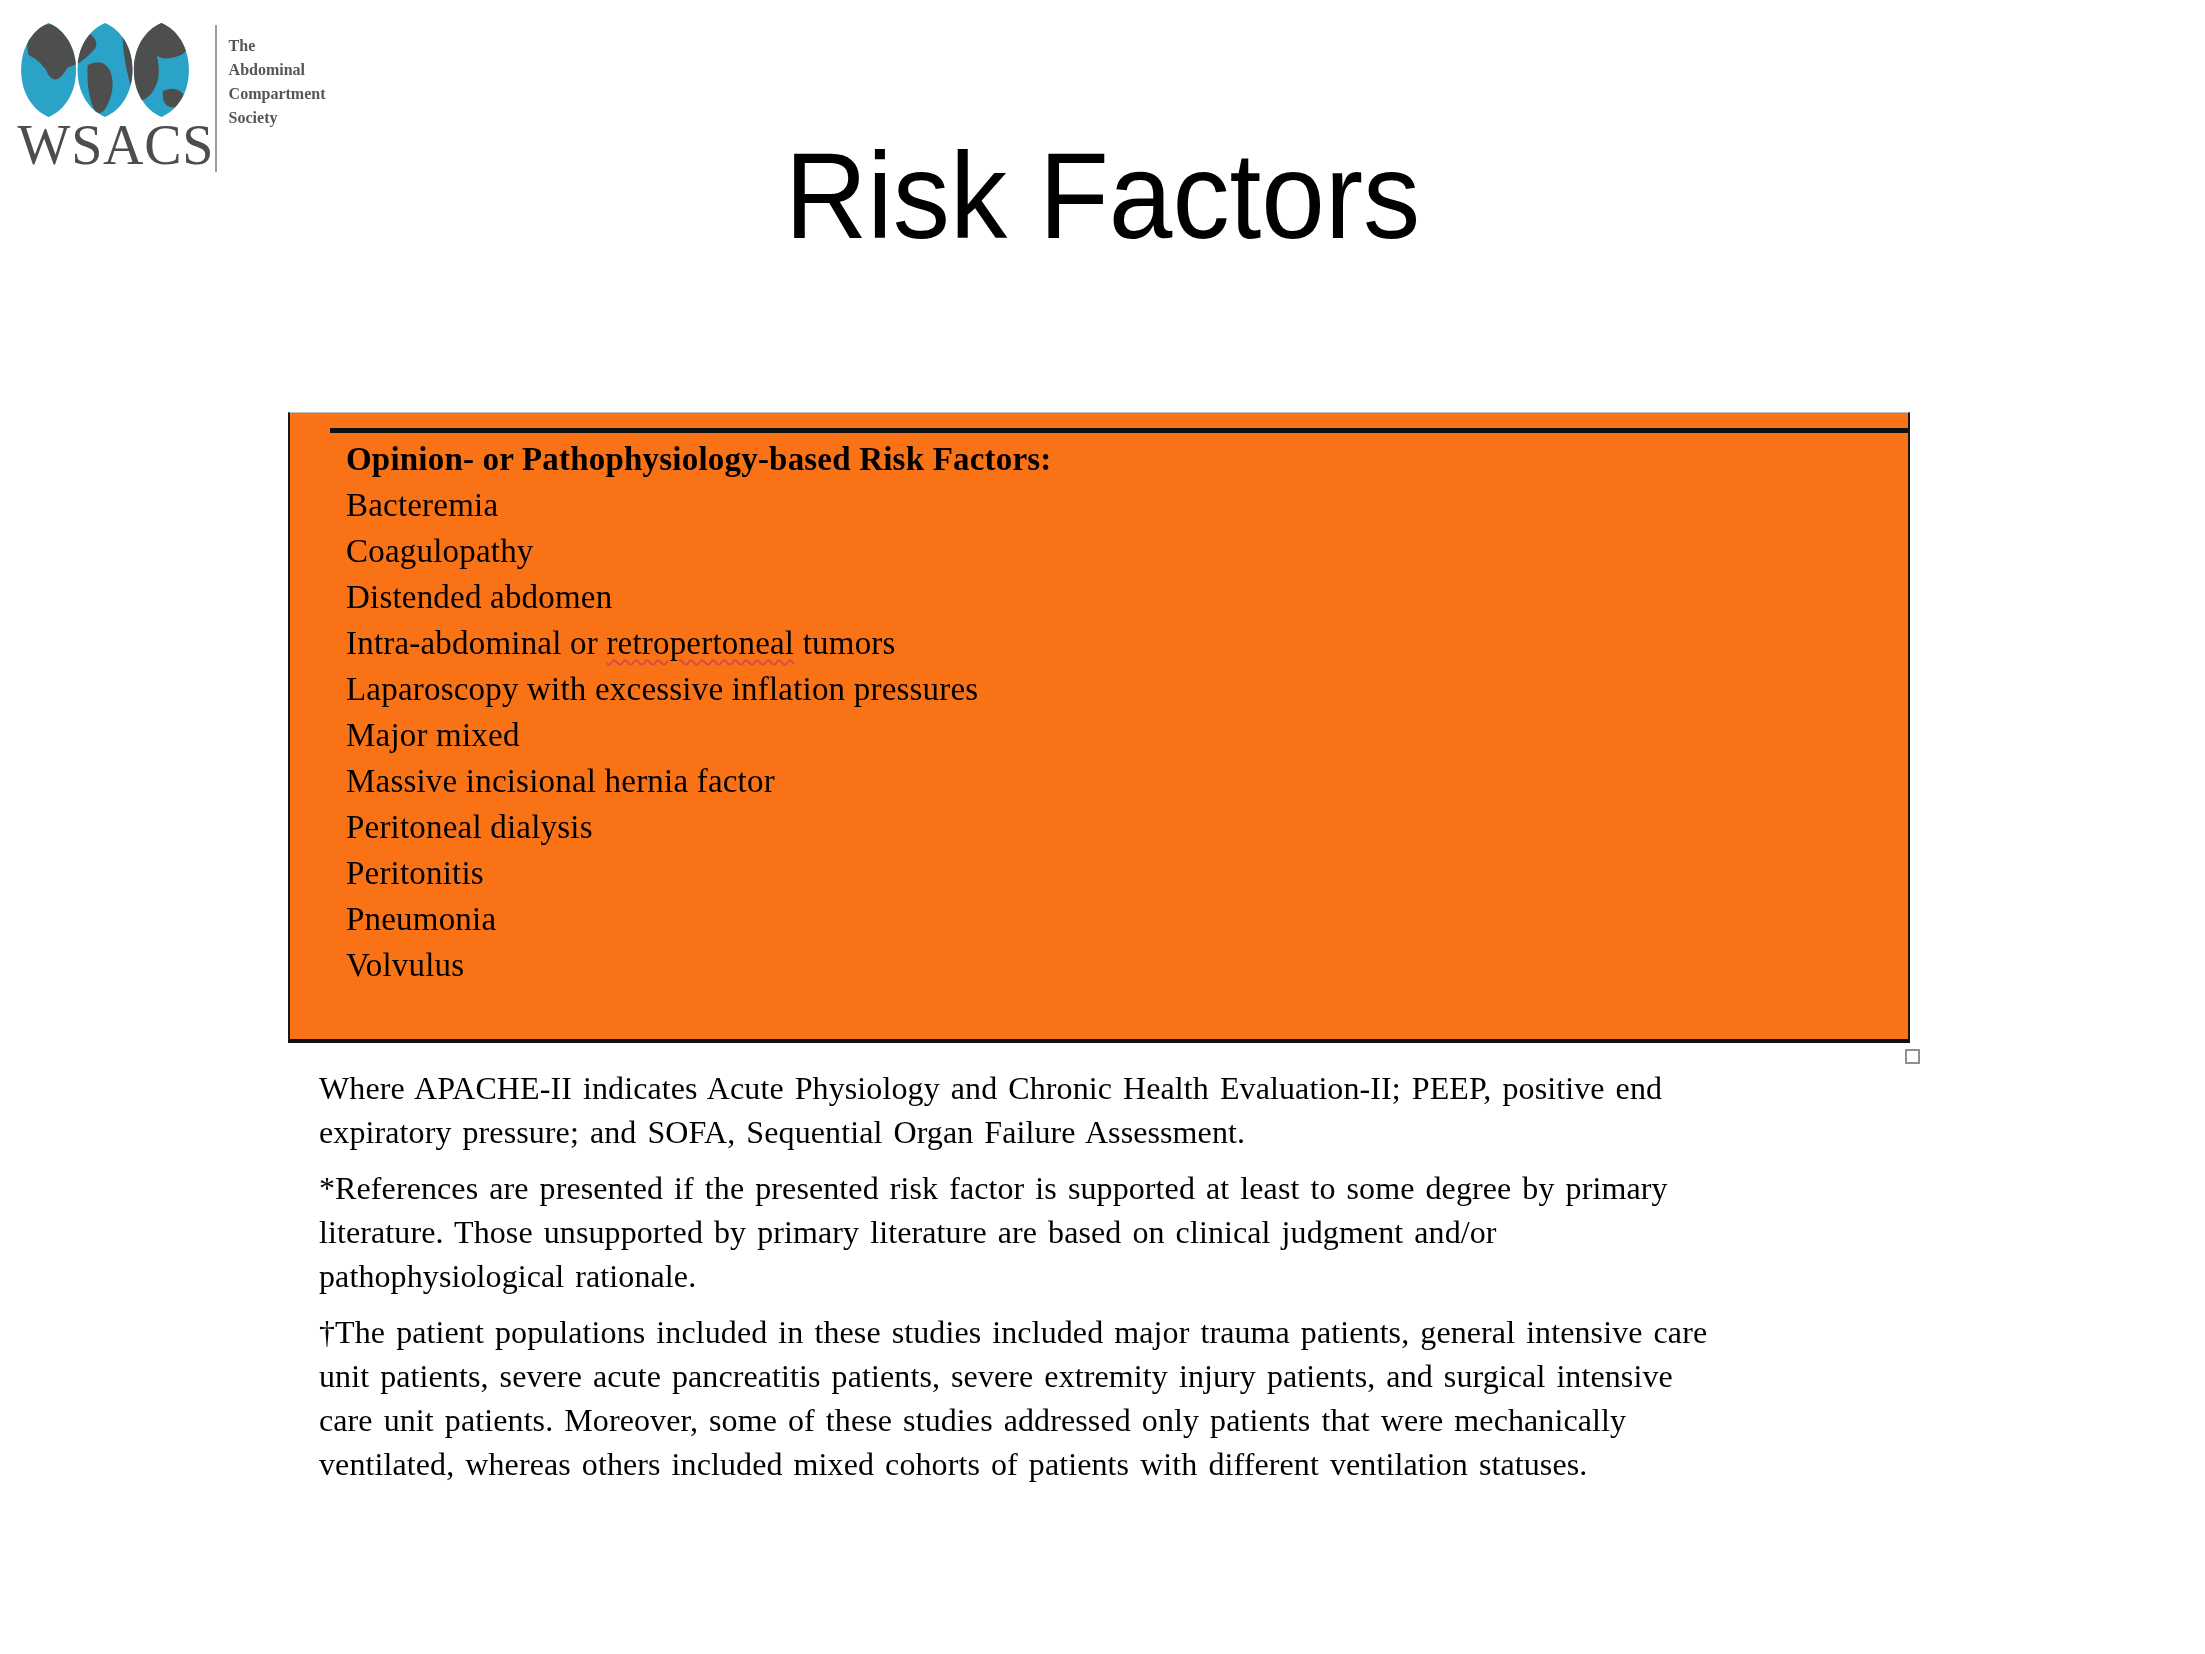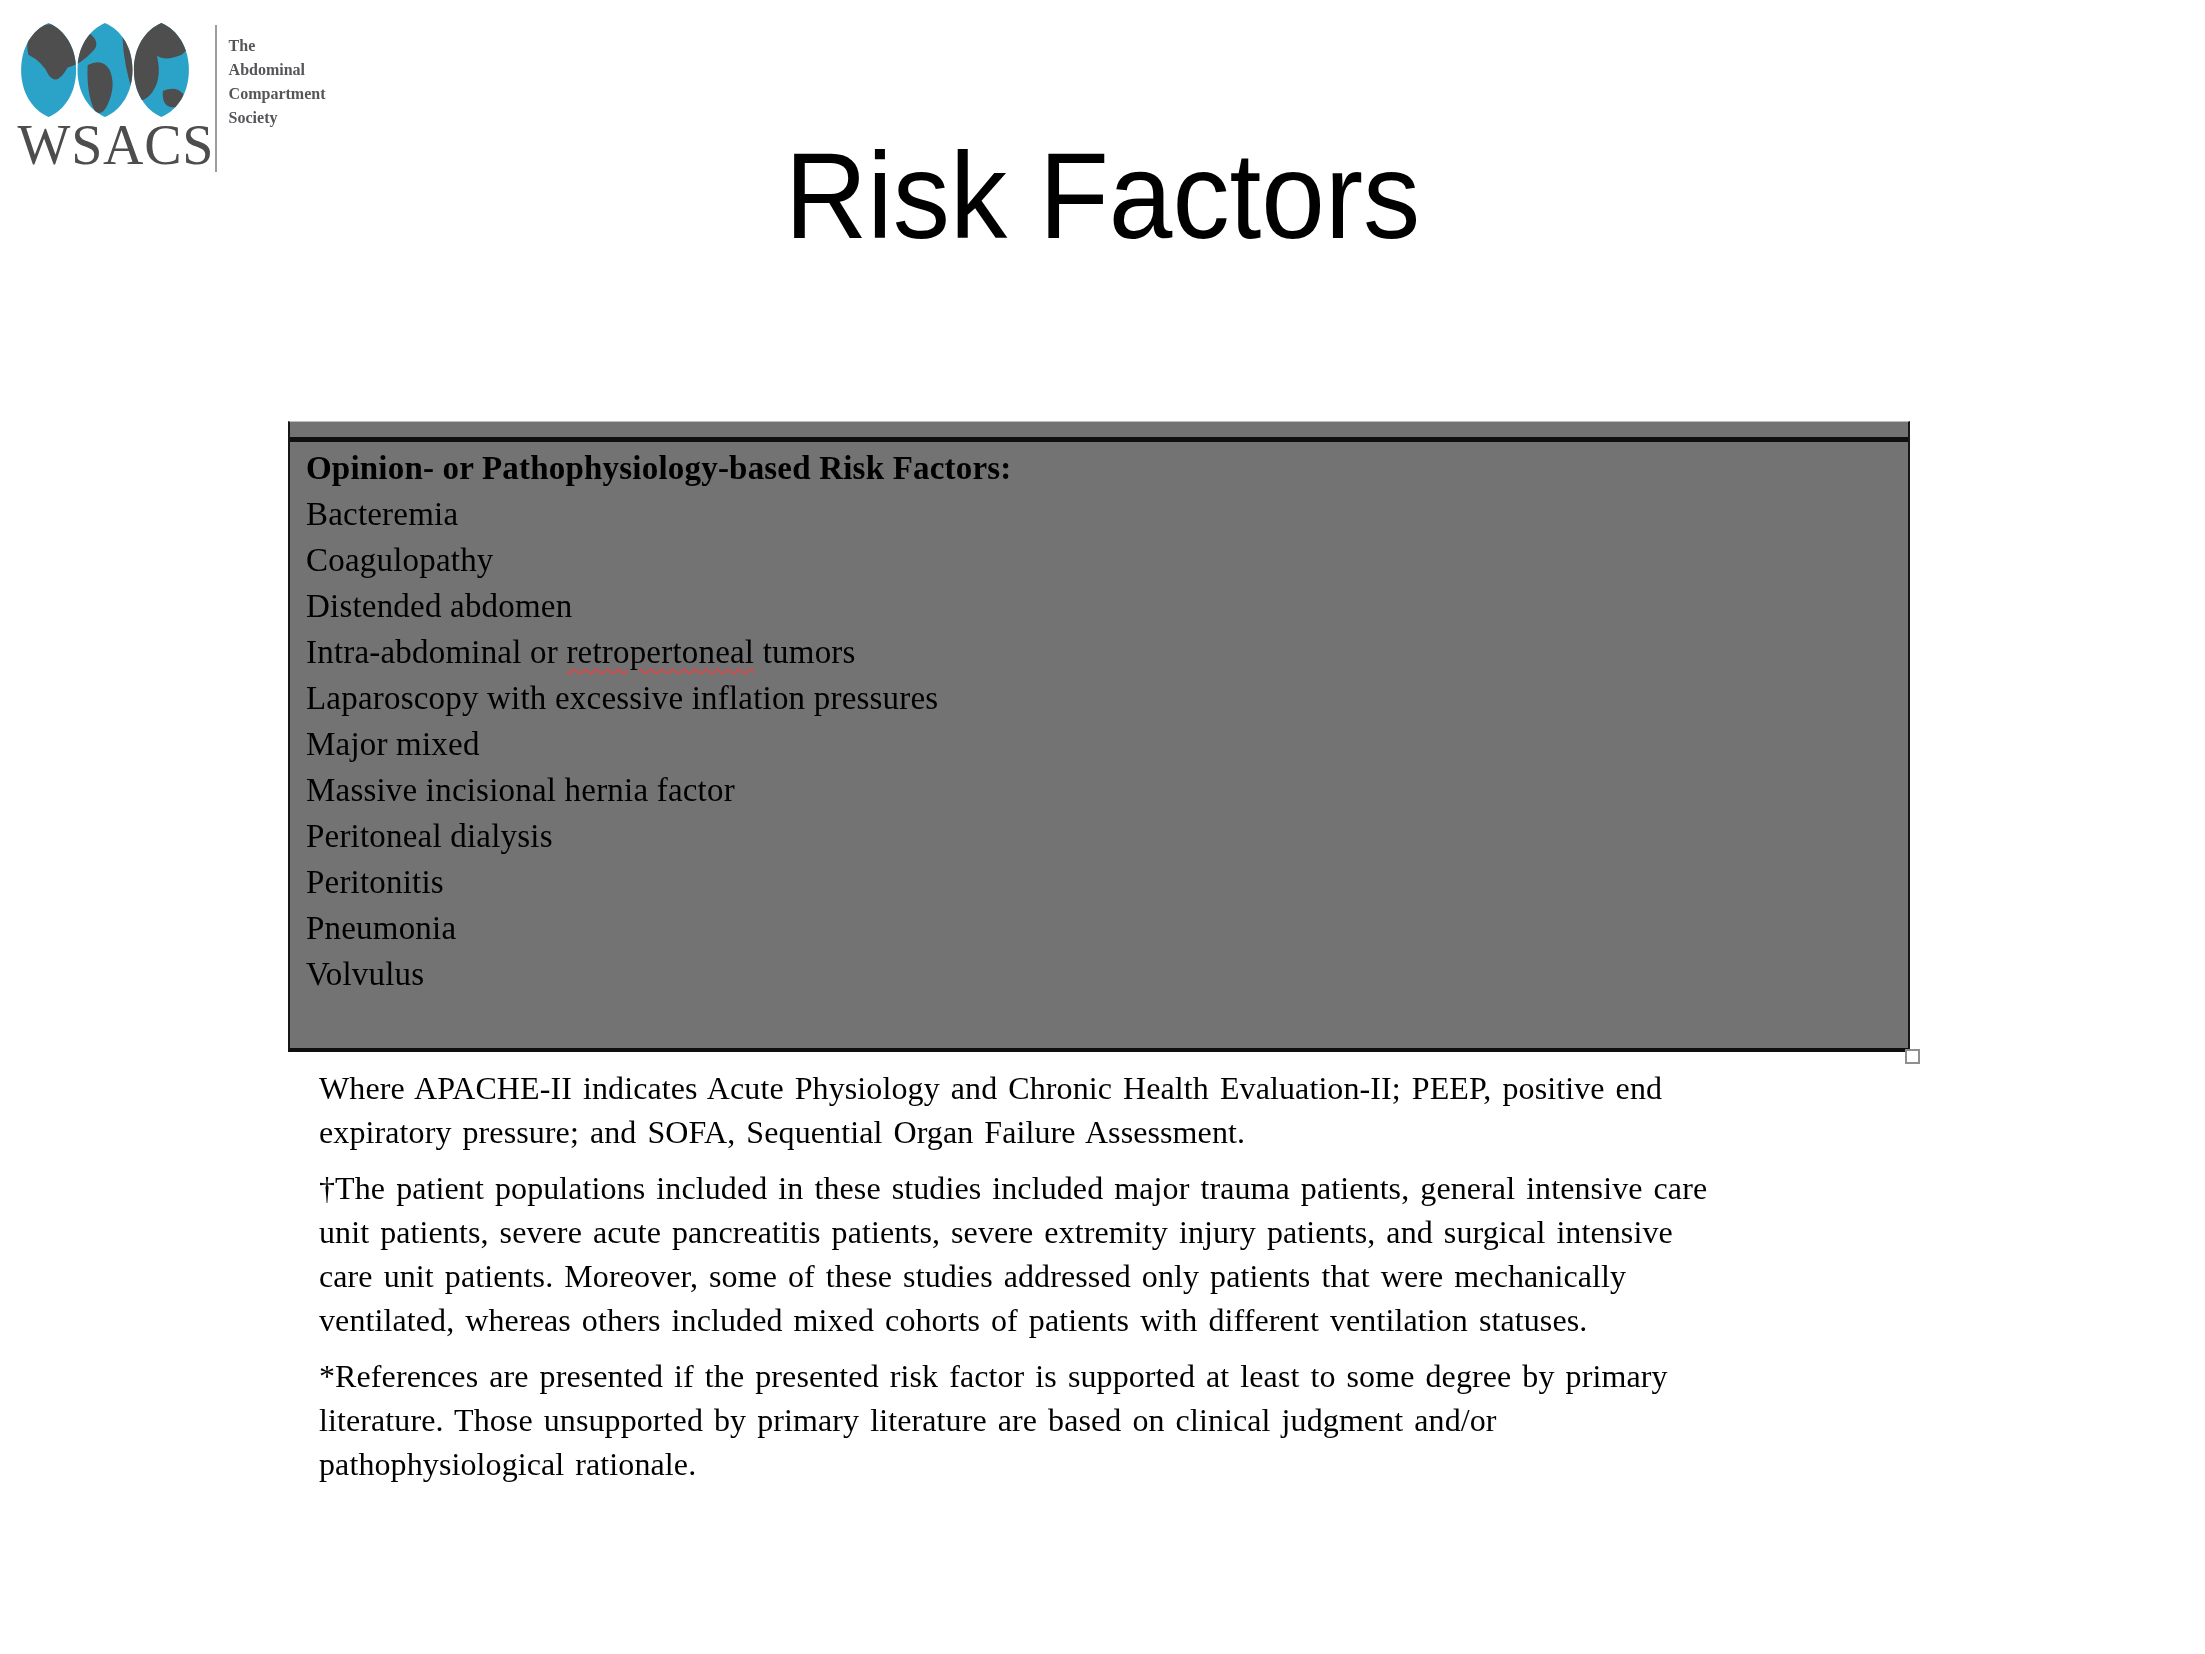--- a/index.html
+++ b/index.html
@@ -29,27 +29,28 @@
     position:absolute; left:0; top:131px; width:100%;
     text-align:center;
     font-family:"Liberation Sans", sans-serif;
     font-size:123px; line-height:1.05; font-weight:400;
     transform:scaleX(0.93);
     color:#000;
   }
 
   
   .risk-box {
-    position:absolute; left:288px; top:421px;
+    position:absolute; left:288px; top:412px;
     width:1622px; height:631px; box-sizing:border-box;
     border-top:1.5px solid #bdbdbd;
     border-left:2.9px solid #171717;
     border-right:2.9px solid #171717;
     border-bottom:4.4px solid #0f0f0f;
-    background:#737373;
+    background:#f97316;
+    padding-left:40px;
   }
   .risk-box .thick-rule { margin-top:15.4px; height:4.4px; background:#0f0f0f; }
   .risk-content {
     padding:2.9px 11.8px 0 16px;
     font-size:33px; line-height:46px; letter-spacing:0.2px;
     white-space:nowrap;
   }
   .risk-header { font-weight:700; }
   .risk-item { font-weight:400; }
   .squiggle {
@@ -132,26 +133,26 @@
       </div>
   </div>
   <div class="resize-handle"></div>
 
   <div class="footnotes">
       <div class="fn-para">
         <div class="fn-line">Where APACHE-II indicates Acute Physiology and Chronic Health Evaluation-II; PEEP, positive end</div>
         <div class="fn-line">expiratory pressure; and SOFA, Sequential Organ Failure Assessment.</div>
       </div>
       <div class="fn-para">
+        <div class="fn-line">*References are presented if the presented risk factor is supported at least to some degree by primary</div>
+        <div class="fn-line">literature. Those unsupported by primary literature are based on clinical judgment and/or</div>
+        <div class="fn-line">pathophysiological rationale.</div>
+      </div>
+      <div class="fn-para">
         <div class="fn-line">†The patient populations included in these studies included major trauma patients, general intensive care</div>
         <div class="fn-line">unit patients, severe acute pancreatitis patients, severe extremity injury patients, and surgical intensive</div>
         <div class="fn-line">care unit patients.  Moreover, some of these studies addressed only patients that were mechanically</div>
         <div class="fn-line">ventilated, whereas others included mixed cohorts of patients with different ventilation statuses.</div>
-      </div>
-      <div class="fn-para">
-        <div class="fn-line">*References are presented if the presented risk factor is supported at least to some degree by primary</div>
-        <div class="fn-line">literature. Those unsupported by primary literature are based on clinical judgment and/or</div>
-        <div class="fn-line">pathophysiological rationale.</div>
       </div>
     </div>
 
 </div>
 
 
 </body></html>

